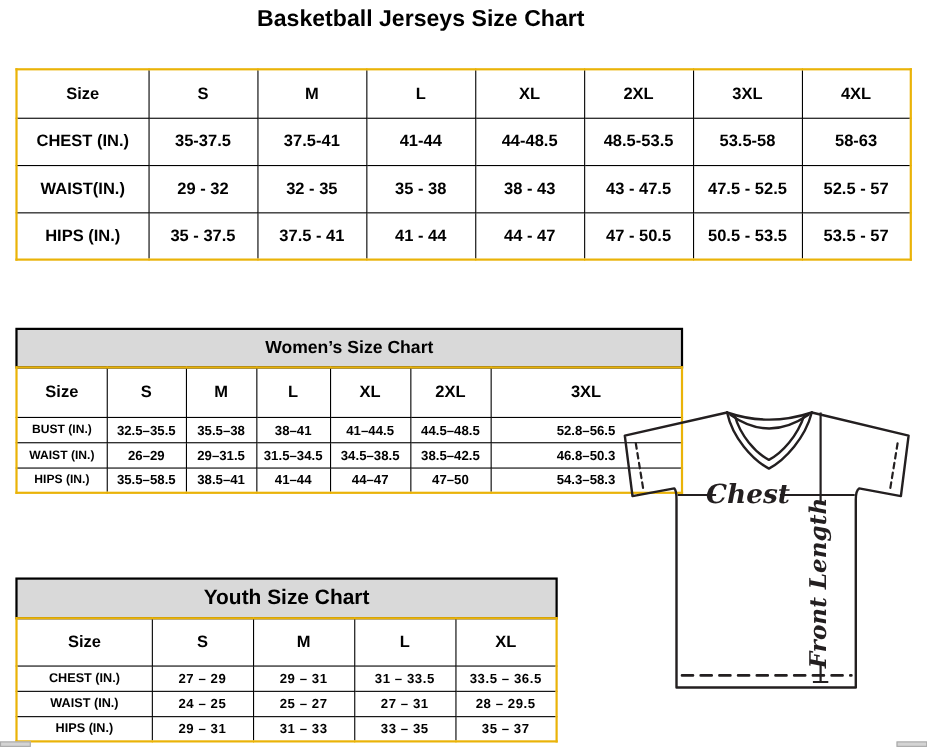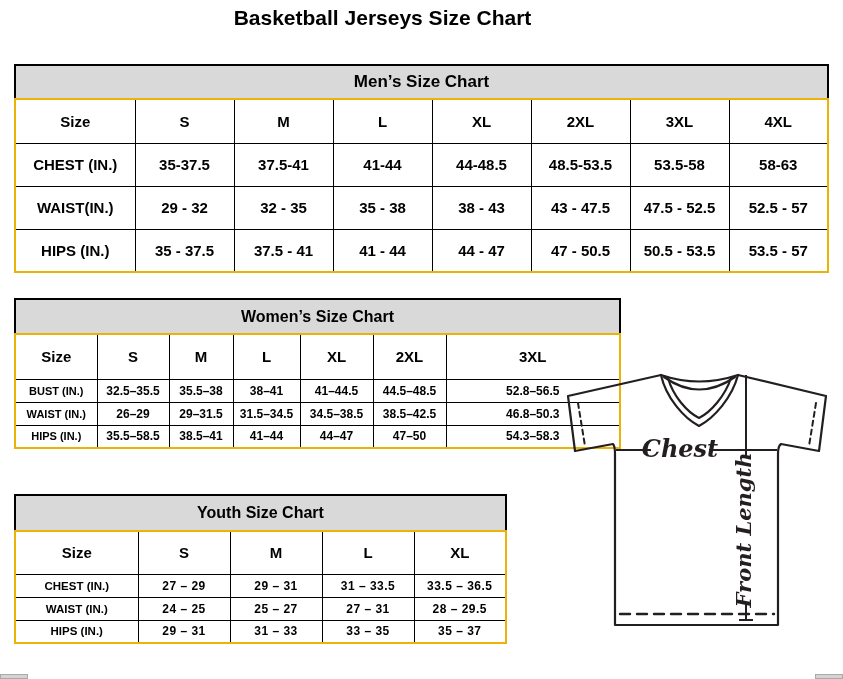--- a/index.html
+++ b/index.html
@@ -17,21 +17,21 @@
   .sec-womens { left:14px; top:298px; width:607px; }
   .sec-youth  { left:14px; top:494px; width:493px; }
 
   .tbl-header {
     background:#d9d9d9; border:2px solid #000;
     display:flex; align-items:center; justify-content:center;
     font-weight:bold;
   }
   .sec-mens   .tbl-header { height:36px; font-size:17px; }
   .sec-womens .tbl-header { height:37px; font-size:16px; }
-  .sec-youth  .tbl-header { height:38px; font-size:16px; }
+  .sec-youth  .tbl-header { height:38px; font-size:19px;margin-top:31px; }
 
   table {
     width:100%; border-collapse:collapse; table-layout:fixed;
     margin-top:-2px; border:2px solid #eab308;
   }
   th, td {
     border:1px solid #000; text-align:center; vertical-align:middle;
     font-weight:bold; padding:0; overflow:hidden; white-space:nowrap;
   }
   
@@ -67,21 +67,20 @@
   }
   .sliver-left  { left:0; }
   .sliver-right { left:815px; }
 </style>
 </head>
 <body>
 
 <h1 class="page-title">Basketball Jerseys Size Chart</h1>
 
 <section class="section sec-mens">
-  <div class="tbl-header">Men’s Size Chart</div>
   <table>
       <thead>
         <tr>
           <th class="col0">Size</th>
           <th class="col1">S</th>
           <th class="col2">M</th>
           <th class="col3">L</th>
           <th class="col4">XL</th>
           <th class="col5">2XL</th>
           <th class="col6">3XL</th>

